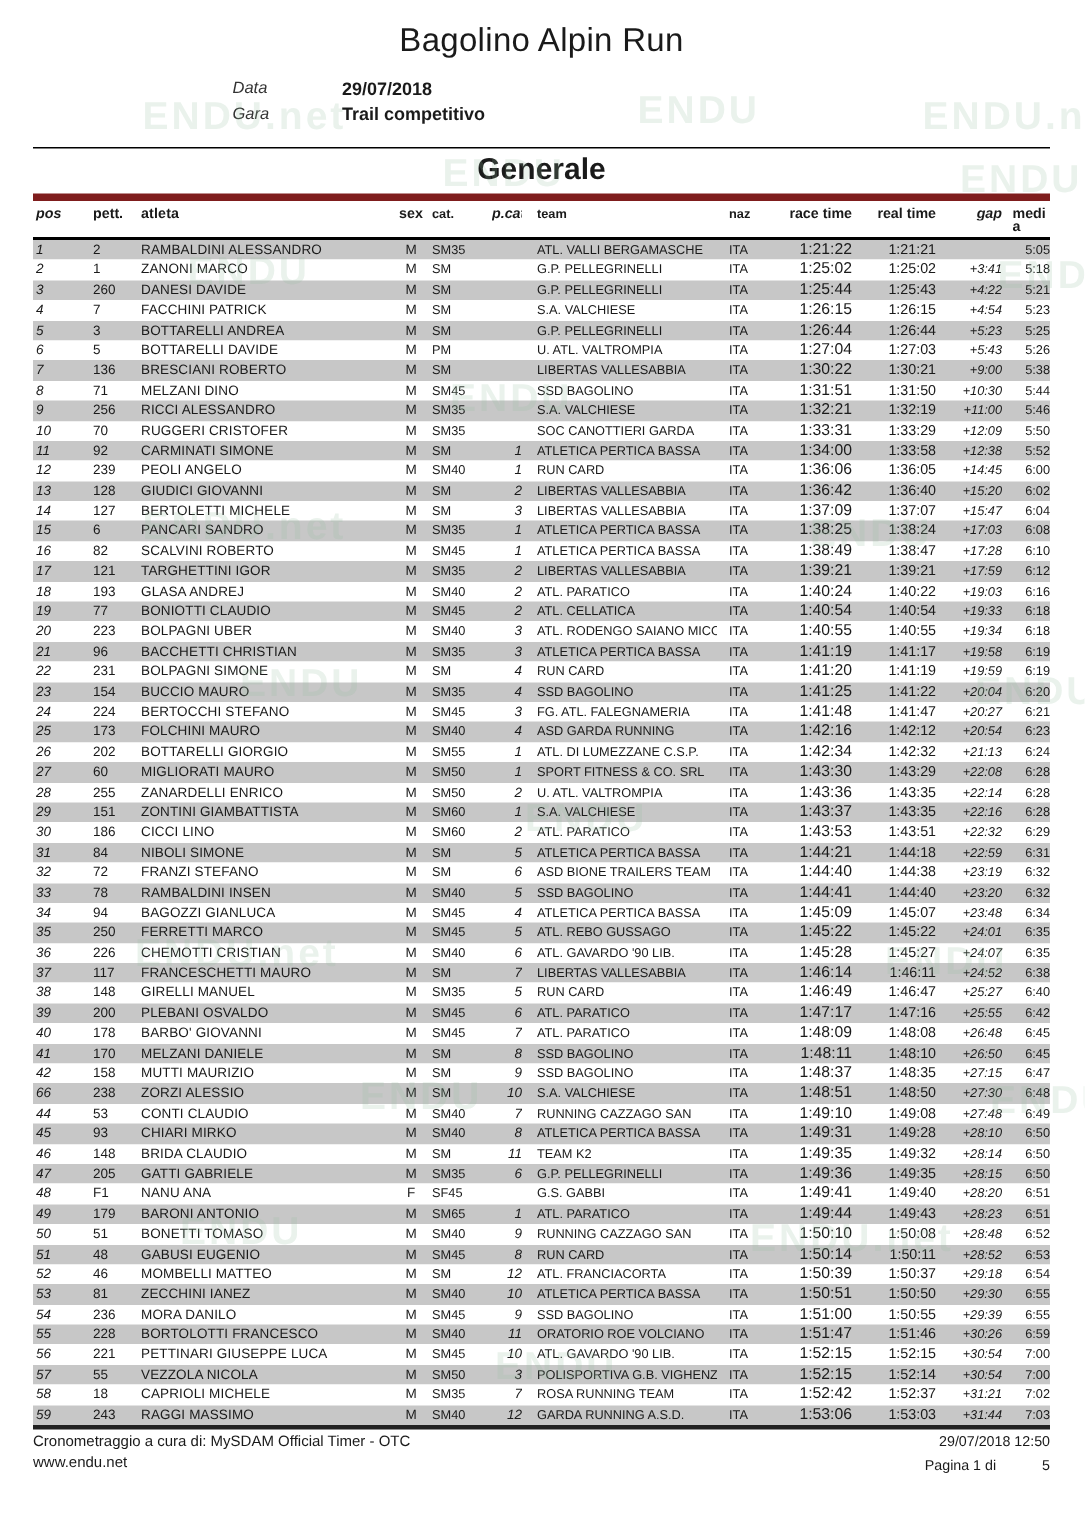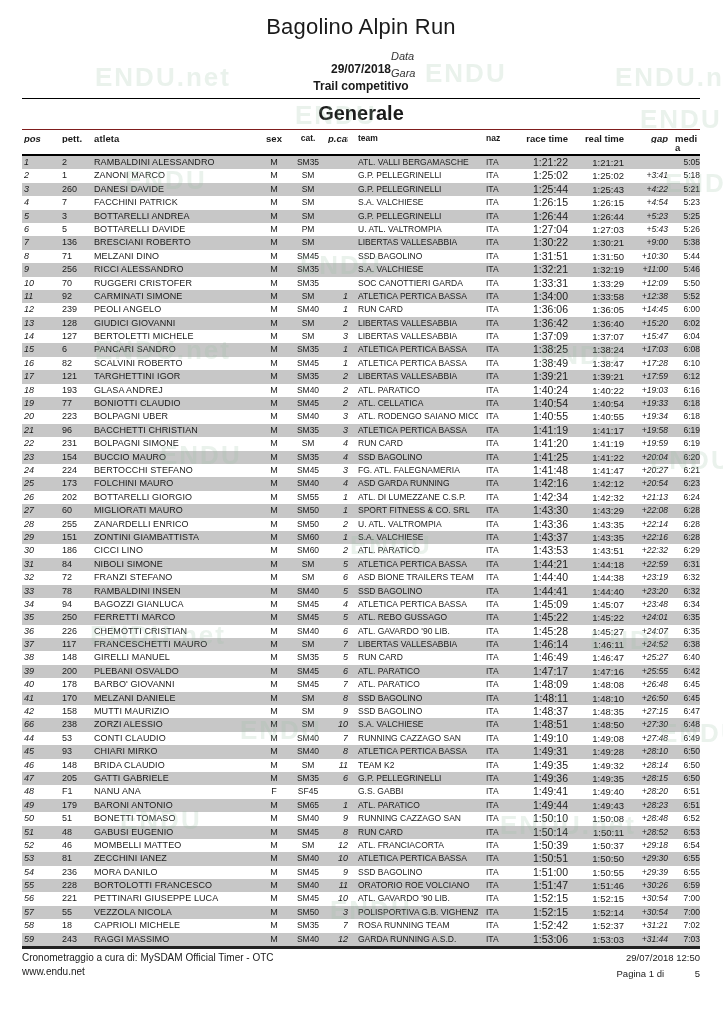--- a/index.html
+++ b/index.html
@@ -17,55 +17,55 @@
   .wm-layer { position:absolute; inset:0; pointer-events:none; z-index:5; }
   .wm {
     position:absolute; font-weight:bold; font-size:26px; letter-spacing:2px;
     color:rgba(150,190,160,0.20); white-space:nowrap;
   }
 
   
   .doc-header { padding-top:14px; }
   .doc-title { text-align:center; font-size:22px; font-weight:normal; letter-spacing:0.2px; }
   .meta { margin-top:10px; }
-  .meta-row { display:flex; height:17px; align-items:center;flex-direction:column; }
+  .meta-row { display:flex; height:17px; align-items:center; }
   .meta-label { font-style:italic; font-size:11px; color:#333; width:73px; margin-left:133px; }
   .meta-value { font-weight:bold; font-size:12px; }
 
   .rule { border:none; border-top:1.5px solid #000; margin-top:14px; }
 
   .section-title { text-align:center; font-size:20px; font-weight:bold; margin-top:3px; margin-bottom:4px; }
 
   
   .rtable { position:relative; z-index:2; }
   .thead, .trow {
     display:grid;
     grid-template-columns:28px 42px 168px 28px 40px 20px 130px 38px 52px 60px 44px 28px;
     align-items:center;
   }
   .thead {
-    border-top:1px solid #7f1d1d;
+    border-top:5px solid #7f1d1d;
     border-bottom:2.5px solid #000;
     min-height:24px;
     font-weight:bold; font-size:9.5px;
     align-items:start;
     padding-top:4px; padding-bottom:2px;
   }
   .thead .cell { line-height:9px; }
   .trow { height:13.4px; font-size:9px; line-height:13.4px; }
   .trow.odd { background:#c7c7c7; }
   .trow.even { background:#ffffff; }
   .tbody { border-bottom:3px solid #222; }
 
   .cell { overflow:hidden; white-space:nowrap; }
   .c0 { padding-left:2px; font-style:italic; }
   .c1 { padding-left:12px; }
   .c2 { padding-left:2px; letter-spacing:0.1px; }
   .c3 { text-align:center; }
-  .c4 { text-align:center; font-size:8.5px; }
+  .c4 { font-size:8.5px; }
   .c5 { text-align:right; font-style:italic; }
   .c6 { padding-left:10px; font-size:8.5px; }
   .c7 { padding-left:8px; font-size:8.5px; }
   .c8 { text-align:right; font-size:10.5px; }
   .c9 { text-align:right; font-size:9.5px; padding-right:4px; }
   .c10 { text-align:right; font-size:8.5px; padding-right:4px;font-style:italic; }
   .c11 { text-align:right; font-size:8.5px; }
   .thead .c8, .thead .c9, .thead .c10 { font-size:9.5px; }
   .thead .c11 { word-break:break-all; white-space:normal; text-align:left; padding-left:3px; font-size:9.5px; }
 

